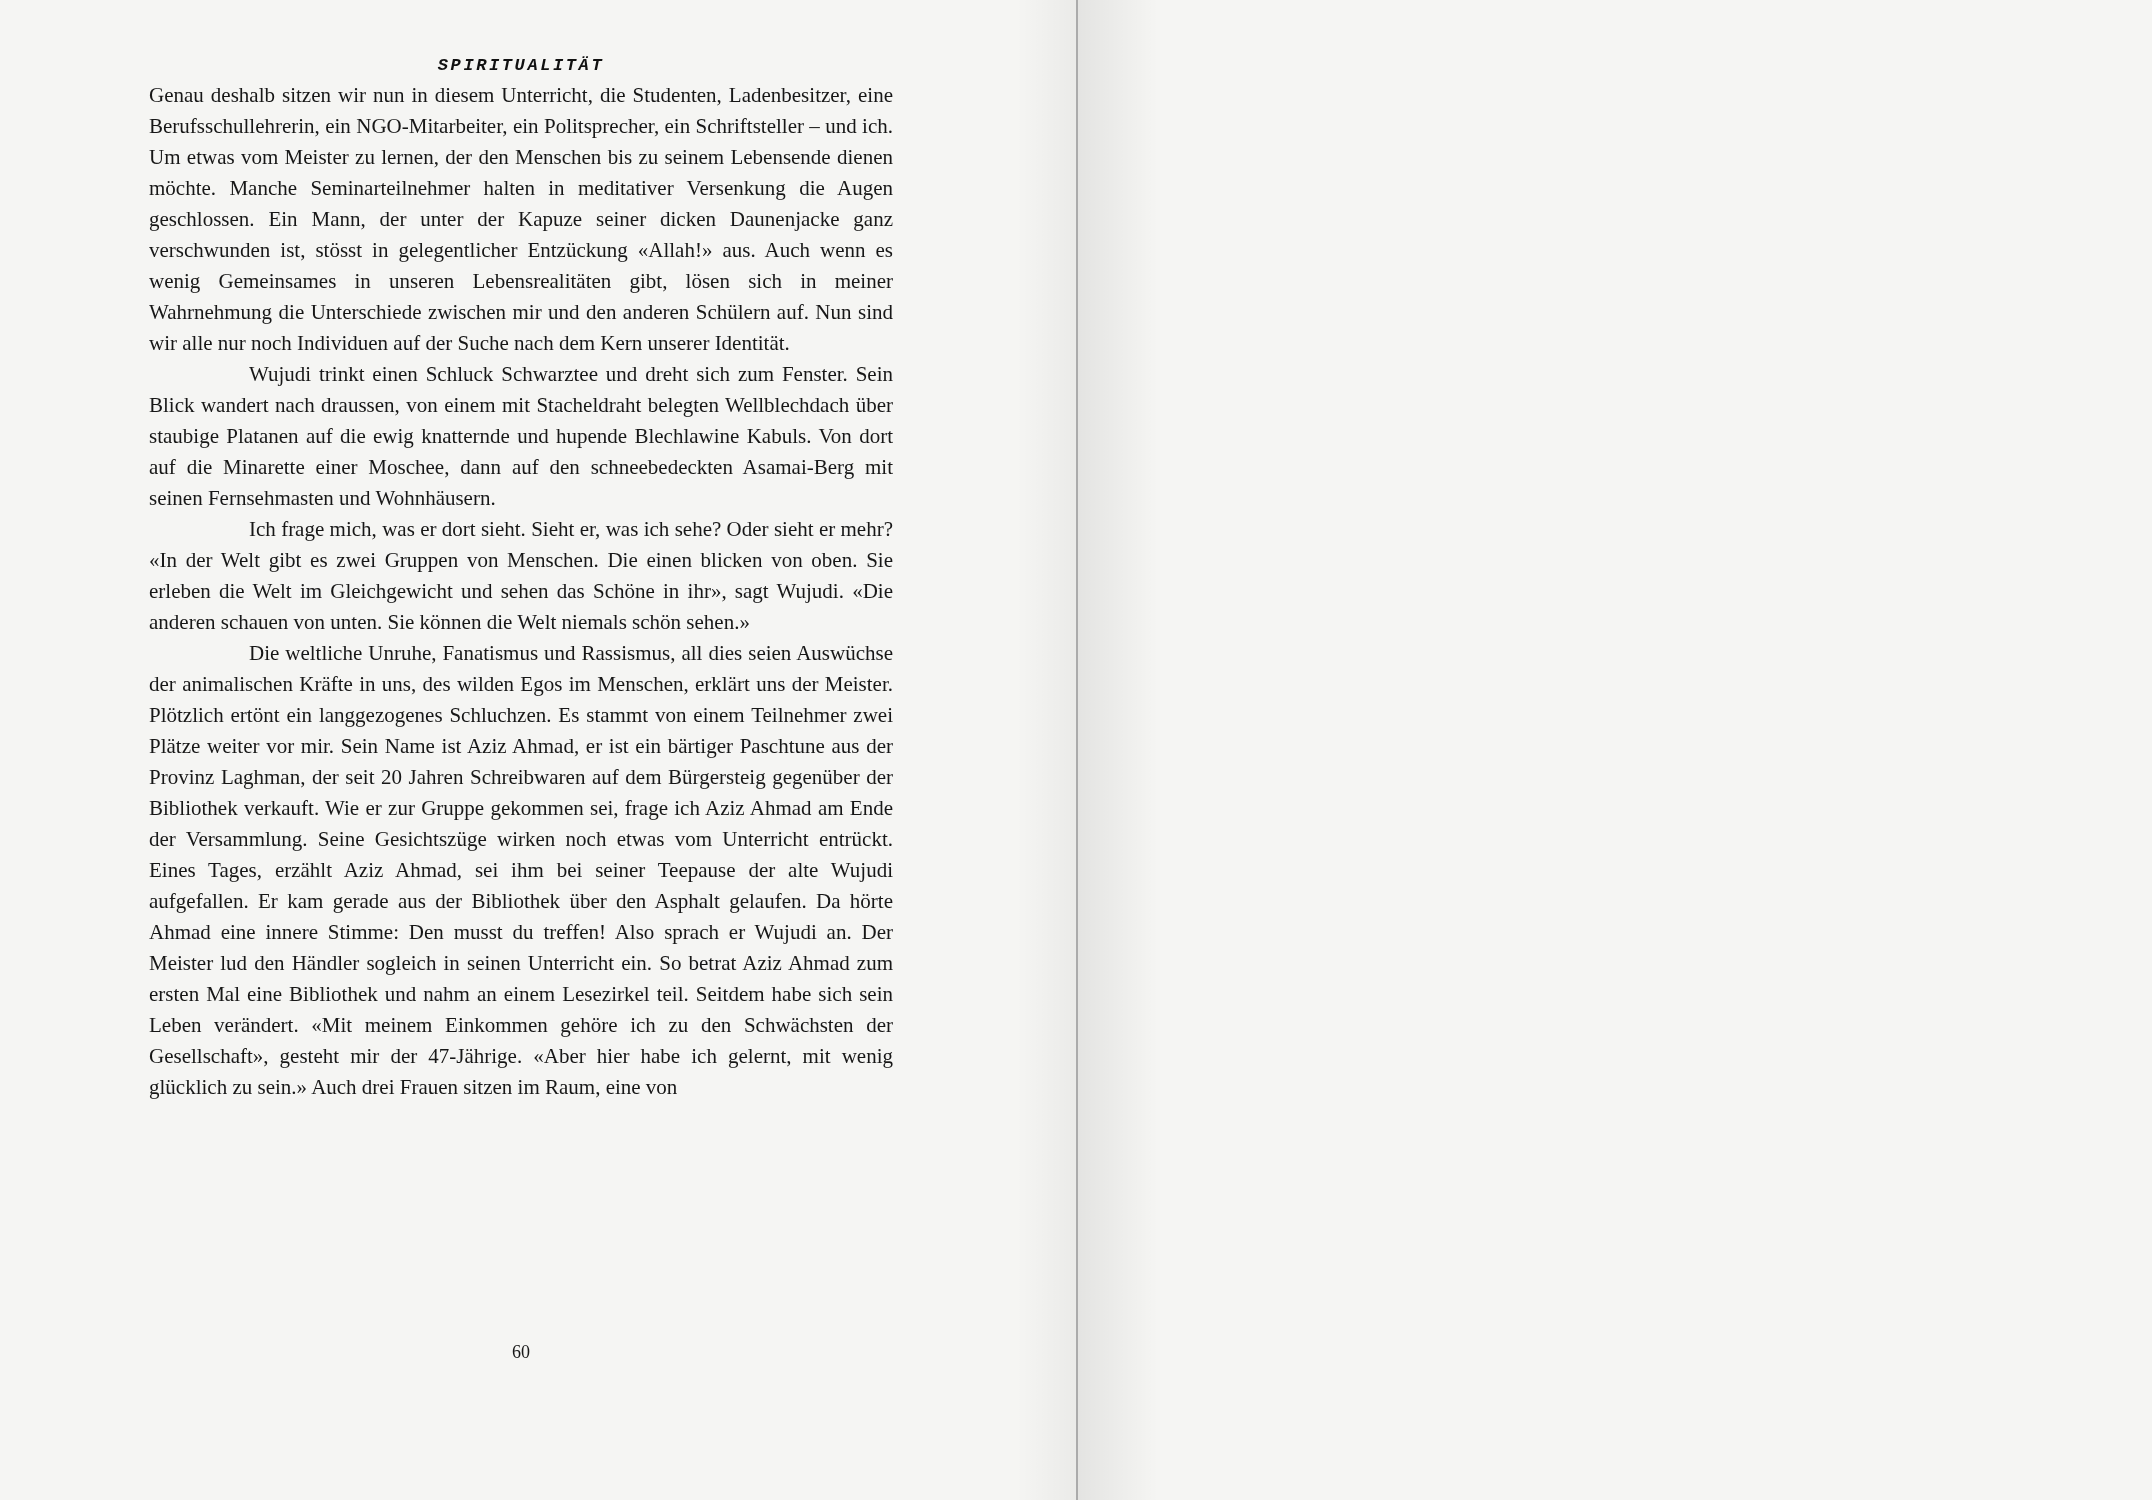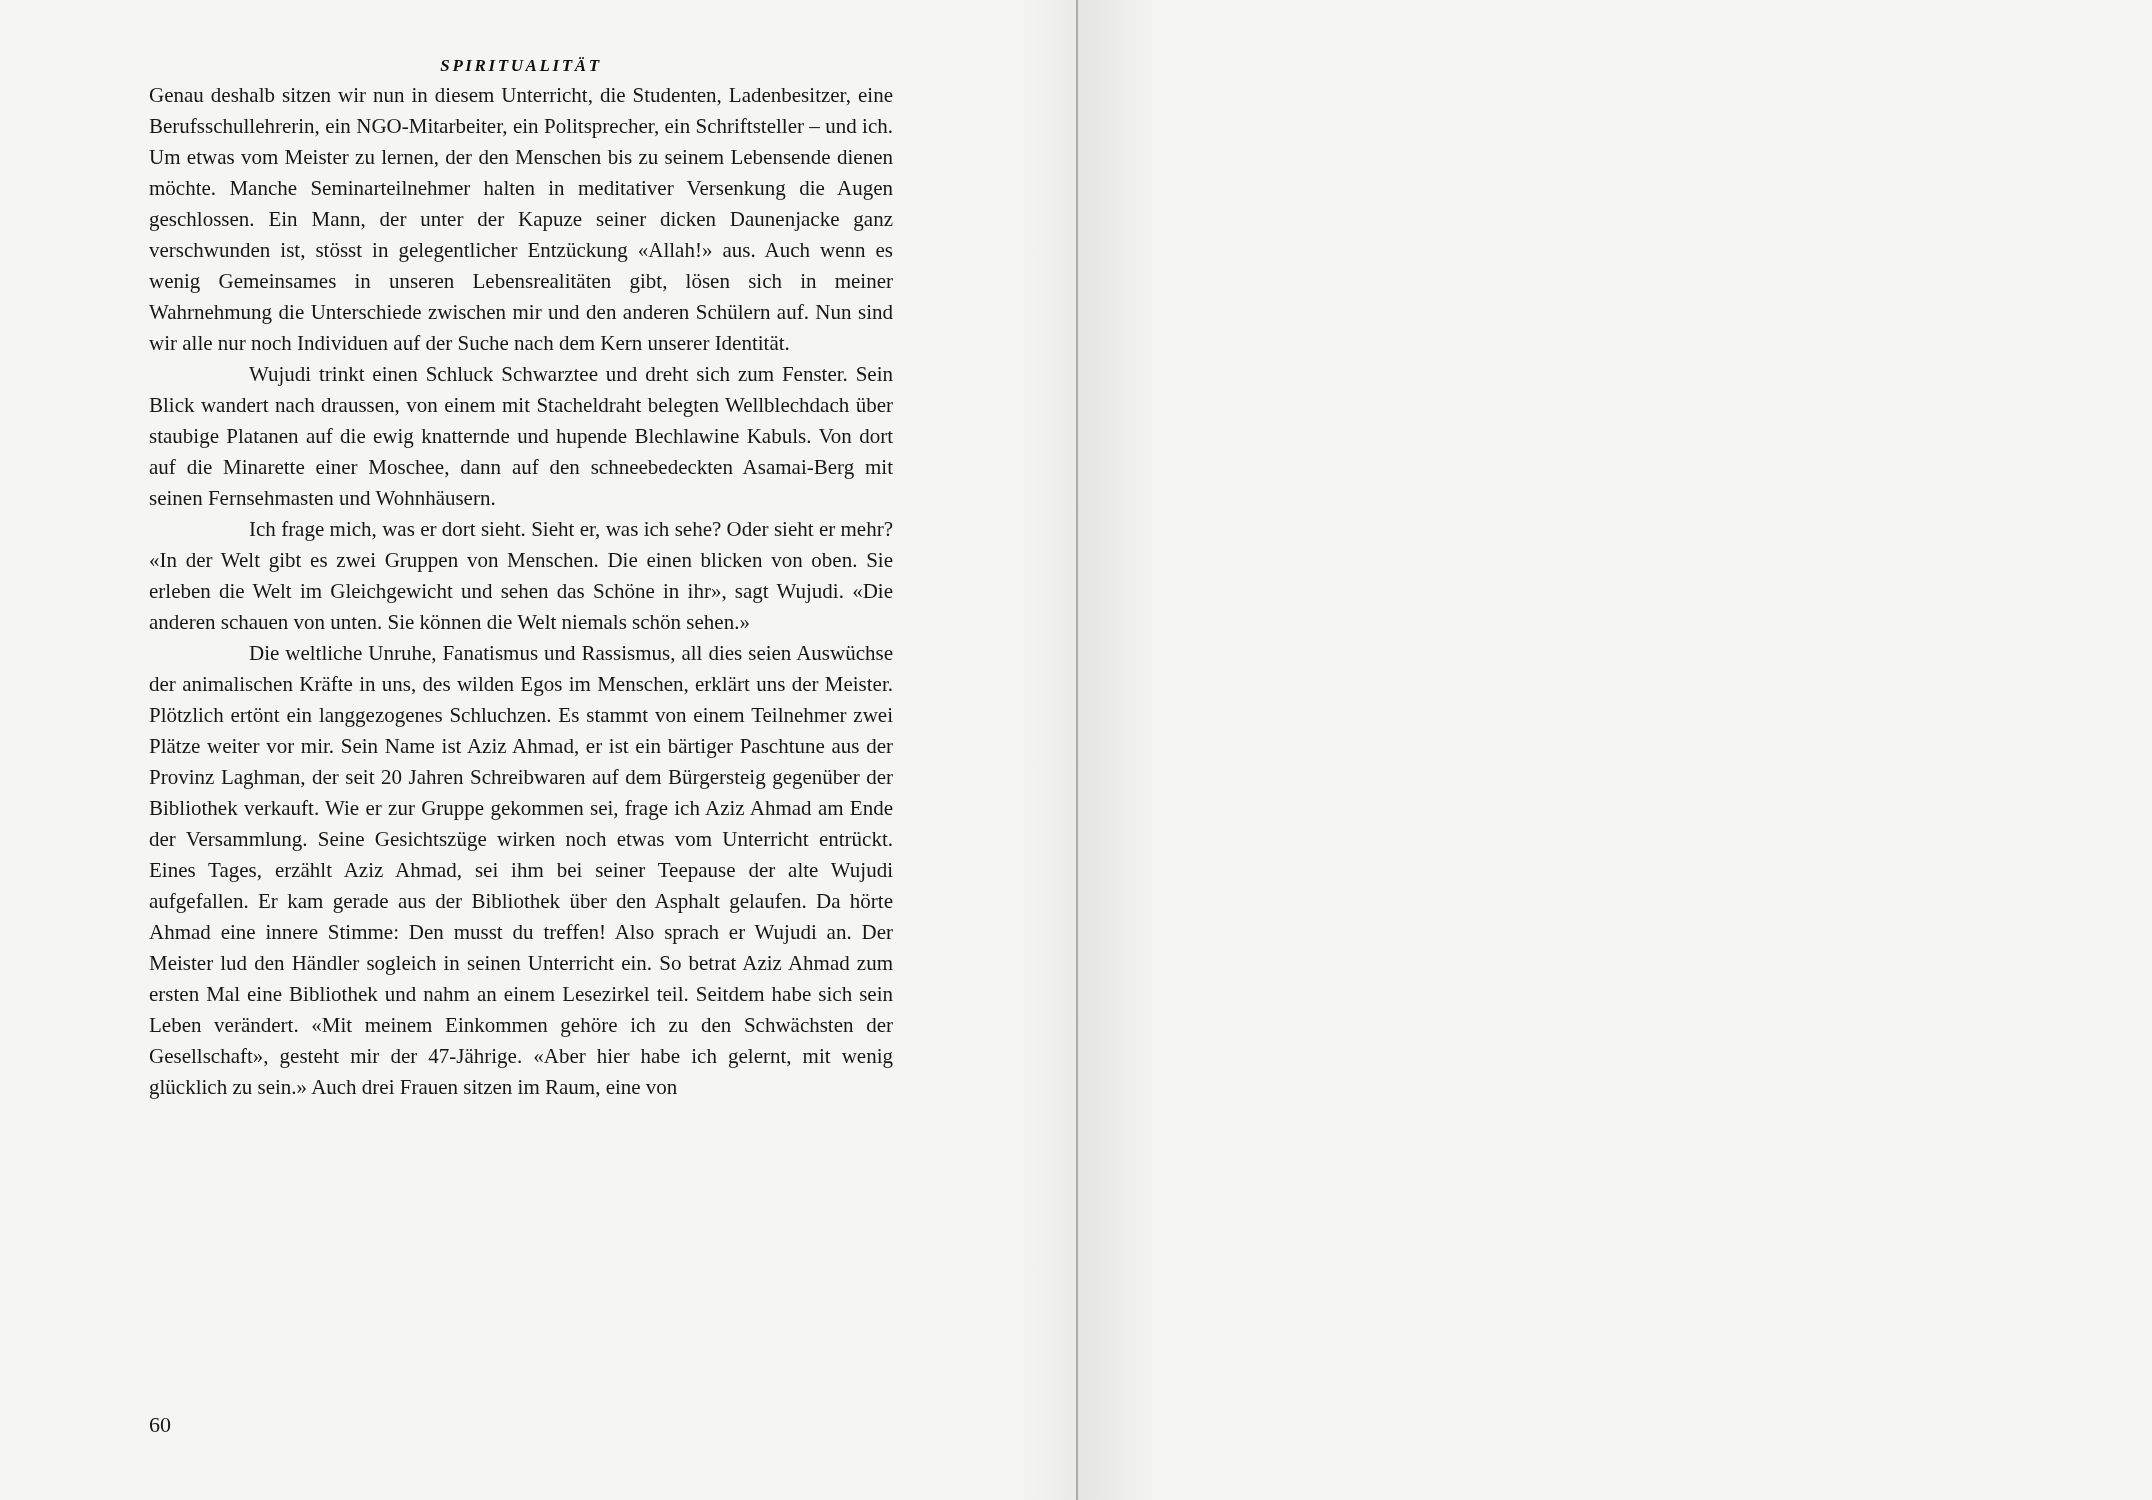--- a/index.html
+++ b/index.html
@@ -14,33 +14,33 @@
   .page-right{left:1078px;width:1074px;}
   
   .gutter-line{position:absolute;left:1076px;top:0;width:2px;height:1500px;background:#ababab;}
   .gutter-shade-left{position:absolute;left:1016px;top:0;width:60px;height:1500px;
     background:linear-gradient(to right, rgba(0,0,0,0), rgba(0,0,0,0.045));}
   .gutter-shade-right{position:absolute;left:1078px;top:0;width:80px;height:1500px;
     background:linear-gradient(to right, rgba(0,0,0,0.07), rgba(0,0,0,0));}
   
   .section-header{
     position:absolute;left:149px;top:56px;width:744px;text-align:center;
-    font-family:Liberation Serif, serif;font-weight:bold;font-style:italic;
+    font-family:Liberation Mono, monospace;font-weight:bold;font-style:italic;
     font-size:17px;letter-spacing:2.6px;color:#111;
   }
   .body-col{
     position:absolute;text-align:justify;
     font-size:21px;line-height:31px;hyphens:auto;-webkit-hyphens:auto;
   }
   .body-col p{margin:0;}
   .body-col p.indent{text-indent:100px;font-family:Liberation Serif, serif;}
   .left-col{left:149px;top:80px;width:744px;}
   .page-number{
-    position:absolute;left:149px;top:1412px;width:744px;text-align:left;
-    font-size:22px;color:#171717;
+    position:absolute;left:149px;top:1342px;width:744px;text-align:center;
+    font-size:18px;color:#171717;
   }
 </style>
 </head>
 <body>
 
 <div class="spread">
 
   <div class="page page-left">
     <div class="section-header">SPIRITUALITÄT</div>
     <div class="body-col left-col">

